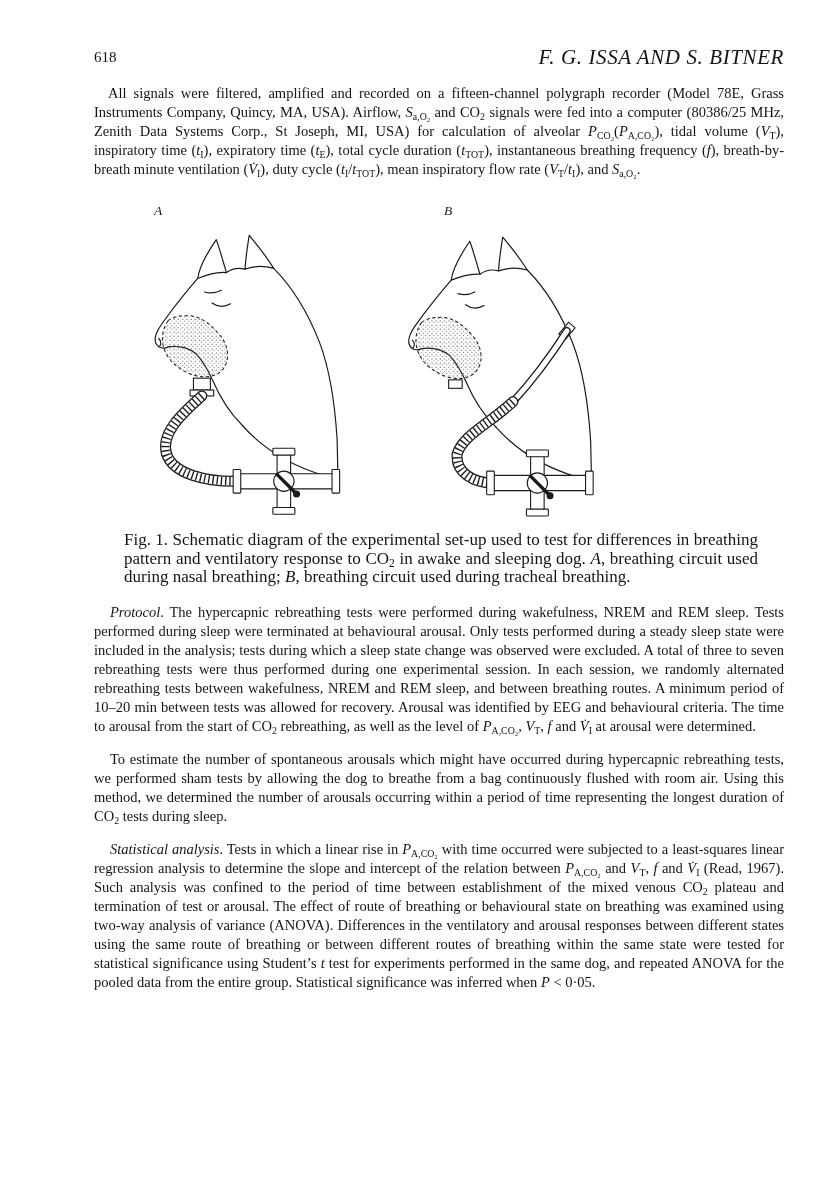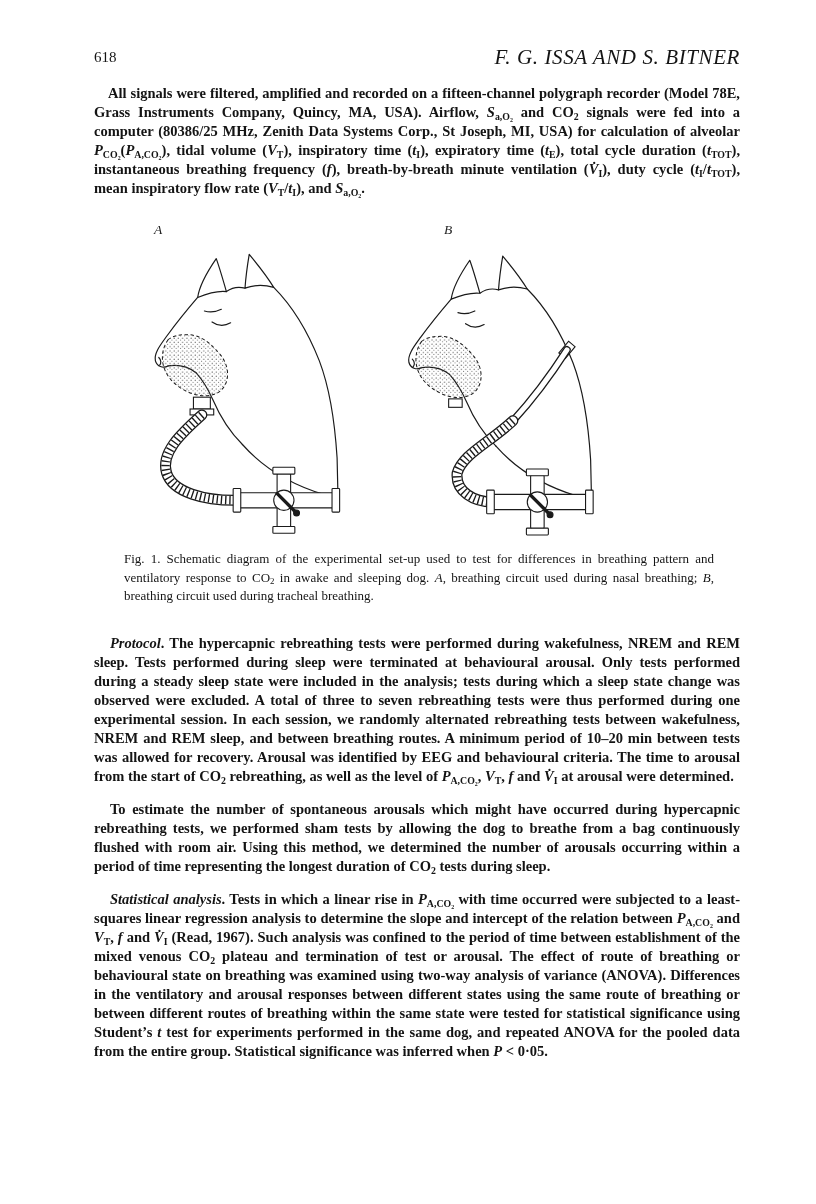--- a/index.html
+++ b/index.html
@@ -1,33 +1,33 @@
 <!DOCTYPE html>
 <html><head>
 <meta charset="utf-8">
 <style>
   html,body{margin:0;padding:0;background:#e9e9e9;}
   .page{
     width:816px;height:1204px;box-sizing:border-box;overflow:hidden;
     margin:0 auto;background:#ffffff;color:#141414;
-    padding:48px 76px 0 94px;
+    padding:48px 32px 0 94px;
     font-family:"Liberation Serif","DejaVu Serif",serif;
     font-size:14.5px;line-height:19px;
   }
   .header{position:relative;height:22px;margin-bottom:14px;}
   .pnum{position:absolute;left:0;top:0;font-size:15px;}
   .rtitle{display:block;text-align:right;font-style:italic;font-size:21px;letter-spacing:0.6px;}
-  p.bodypar{margin:0;text-align:justify;text-indent:16px;font-weight:bold;}
+  p.bodypar{margin:0;text-align:justify;text-indent:16px;}
   p.first{margin-bottom:22px;text-indent:14px;}
   .figure{position:relative;height:322px;margin:0 0 8px 20px;width:600px;}
   .fig-label{position:absolute;top:0;font-style:italic;font-size:13.5px;color:#222;}
   .label-a{left:40px;}
   .label-b{left:330px;}
   .fig-svg{position:absolute;left:0;top:20px;}
-  .caption{margin:0 26px 28px 30px;text-align:justify;font-size:13px;line-height:18.5px;}
+  .caption{margin:0 26px 16px 30px;text-align:justify;font-size:17px;line-height:18.5px;}
   sub{font-size:0.68em;line-height:0;vertical-align:-0.28em;}
   .it{font-style:italic;}
   .textblock p + p{margin-top:14px;}
 </style>
 </head>
 <body>
 
 <div class="page">
 
   <div class="header">

